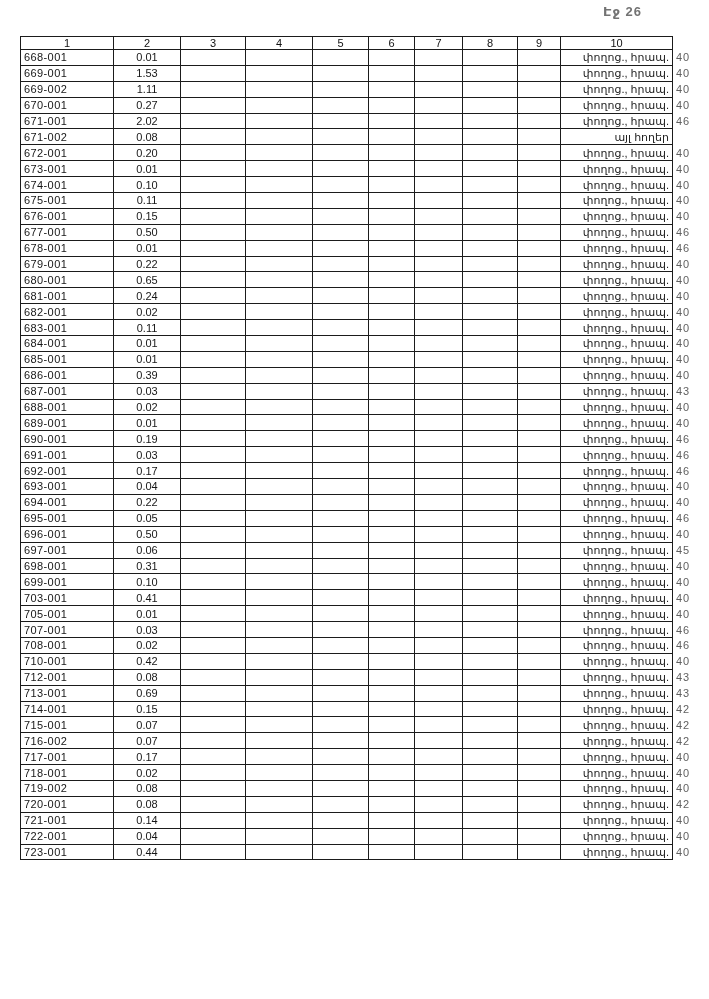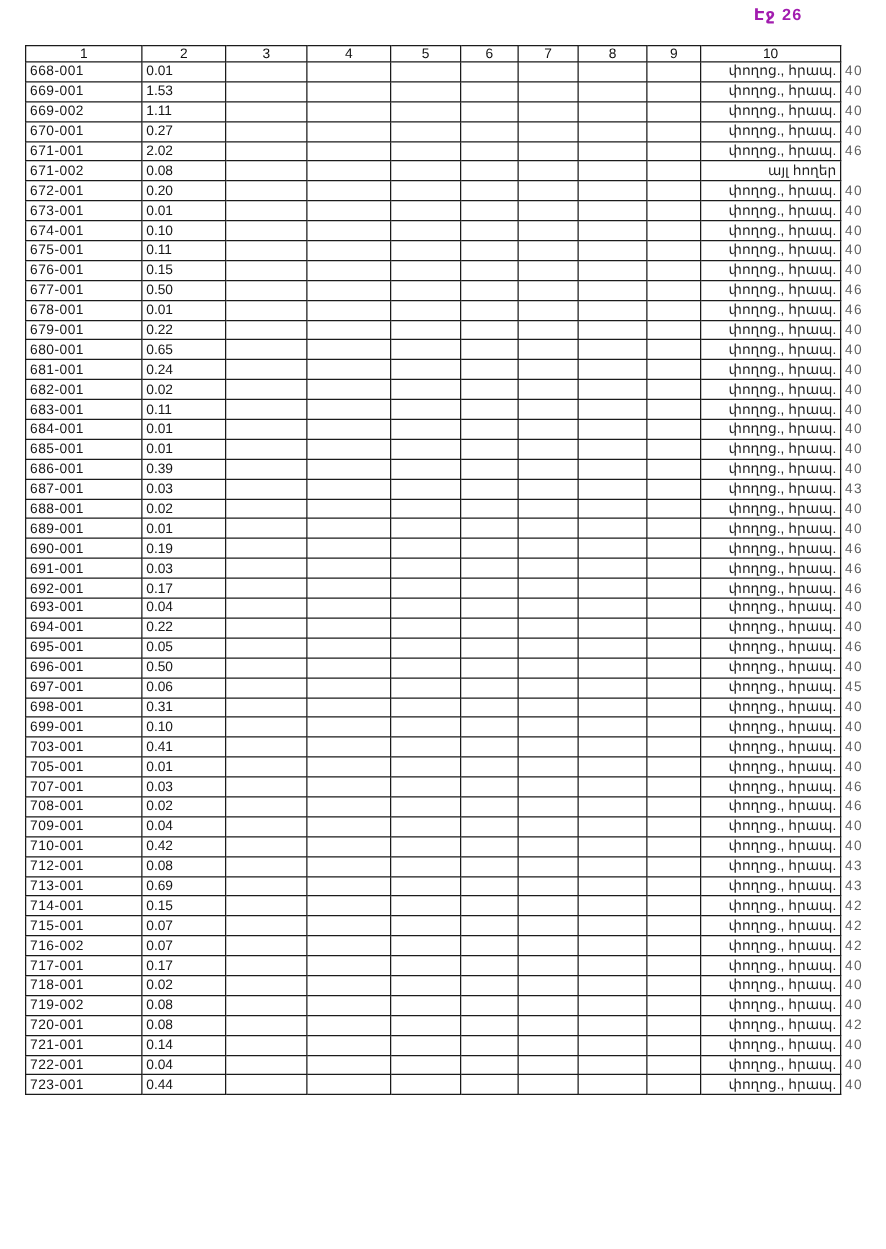--- a/index.html
+++ b/index.html
@@ -5,39 +5,39 @@
   html,body{margin:0;padding:0;}
   body{
     width:709px;height:999px;position:relative;
     background:#ffffff;
     font-family:"Liberation Sans","DejaVu Sans",sans-serif;
     color:#161616;
     overflow:hidden;
   }
   .page-label{
     position:absolute;top:4px;left:603px;
-    font-size:13px;font-weight:bold;letter-spacing:1px;color:#a21caf;
+    font-size:13px;font-weight:bold;letter-spacing:1px;color:#737373;
   }
   table.sheet{
     position:absolute;left:20px;top:36px;
     border-collapse:collapse;table-layout:fixed;
     width:682px;
   }
   table.sheet th, table.sheet td{
     border:1px solid #1b1b1b;
     font-size:11px;line-height:12px;
     padding:0 3px;height:14.9px;
     overflow:hidden;white-space:nowrap;
     font-weight:normal;
   }
   table.sheet thead th{
     height:12px;text-align:center;font-size:11px;color:#111;
   }
   td.c1{text-align:left;letter-spacing:.4px;}
-  td.c2{}
+  td.c2{text-align:center;}
   td.c10{text-align:right;font-size:10px;color:#222;border-bottom:1px solid #1b1b1b;}
   td.empty{background:#fff;}
   th.mcol, td.mcol{
     border:none !important;
     font-size:8px;color:#444;opacity:.85;
     text-align:left;padding-left:7px;letter-spacing:1px;
   }
 </style>
 </head>
 <body>
@@ -562,33 +562,20 @@
         <td class="empty"></td>
         <td class="empty"></td>
         <td class="empty"></td>
         <td class="empty"></td>
         <td class="empty"></td>
         <td class="empty"></td>
         <td class="c10">փողոց., հրապ.</td>
         <td class="mcol">46</td>
       </tr>
       <tr>
-        <td class="c1">709-001</td>
-        <td class="c2">0.04</td>
-        <td class="empty"></td>
-        <td class="empty"></td>
-        <td class="empty"></td>
-        <td class="empty"></td>
-        <td class="empty"></td>
-        <td class="empty"></td>
-        <td class="empty"></td>
-        <td class="c10">փողոց., հրապ.</td>
-        <td class="mcol">40</td>
-      </tr>
-      <tr>
         <td class="c1">710-001</td>
         <td class="c2">0.42</td>
         <td class="empty"></td>
         <td class="empty"></td>
         <td class="empty"></td>
         <td class="empty"></td>
         <td class="empty"></td>
         <td class="empty"></td>
         <td class="empty"></td>
         <td class="c10">փողոց., հրապ.</td>

